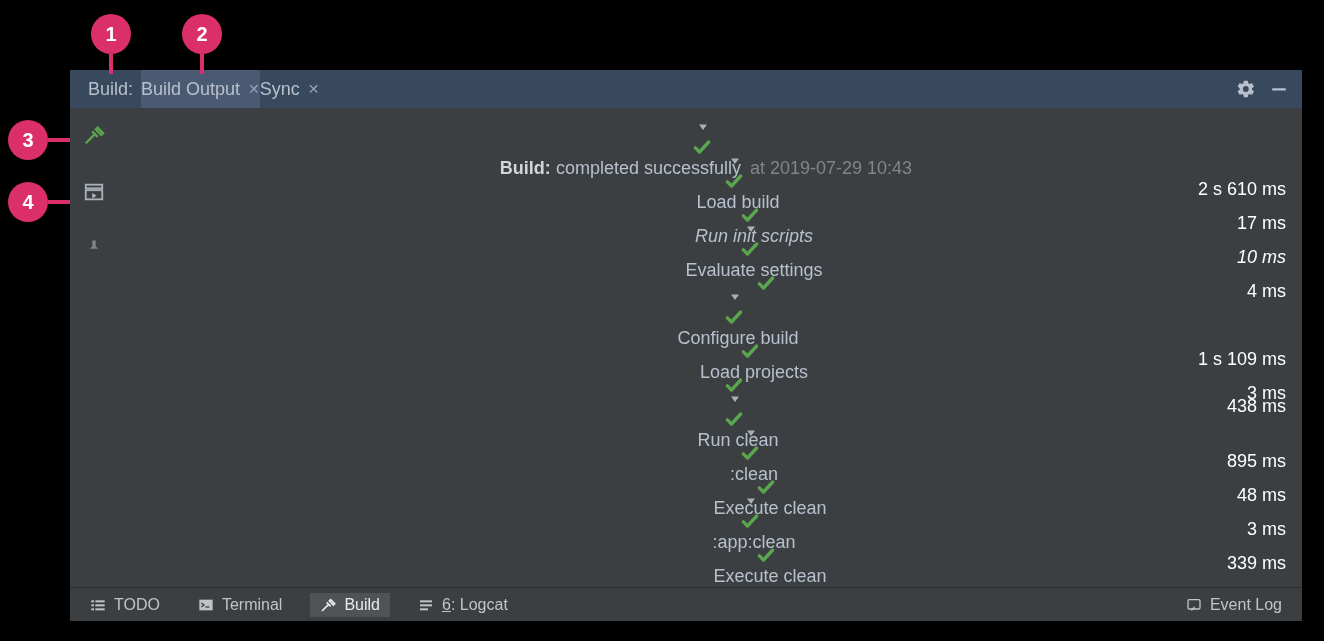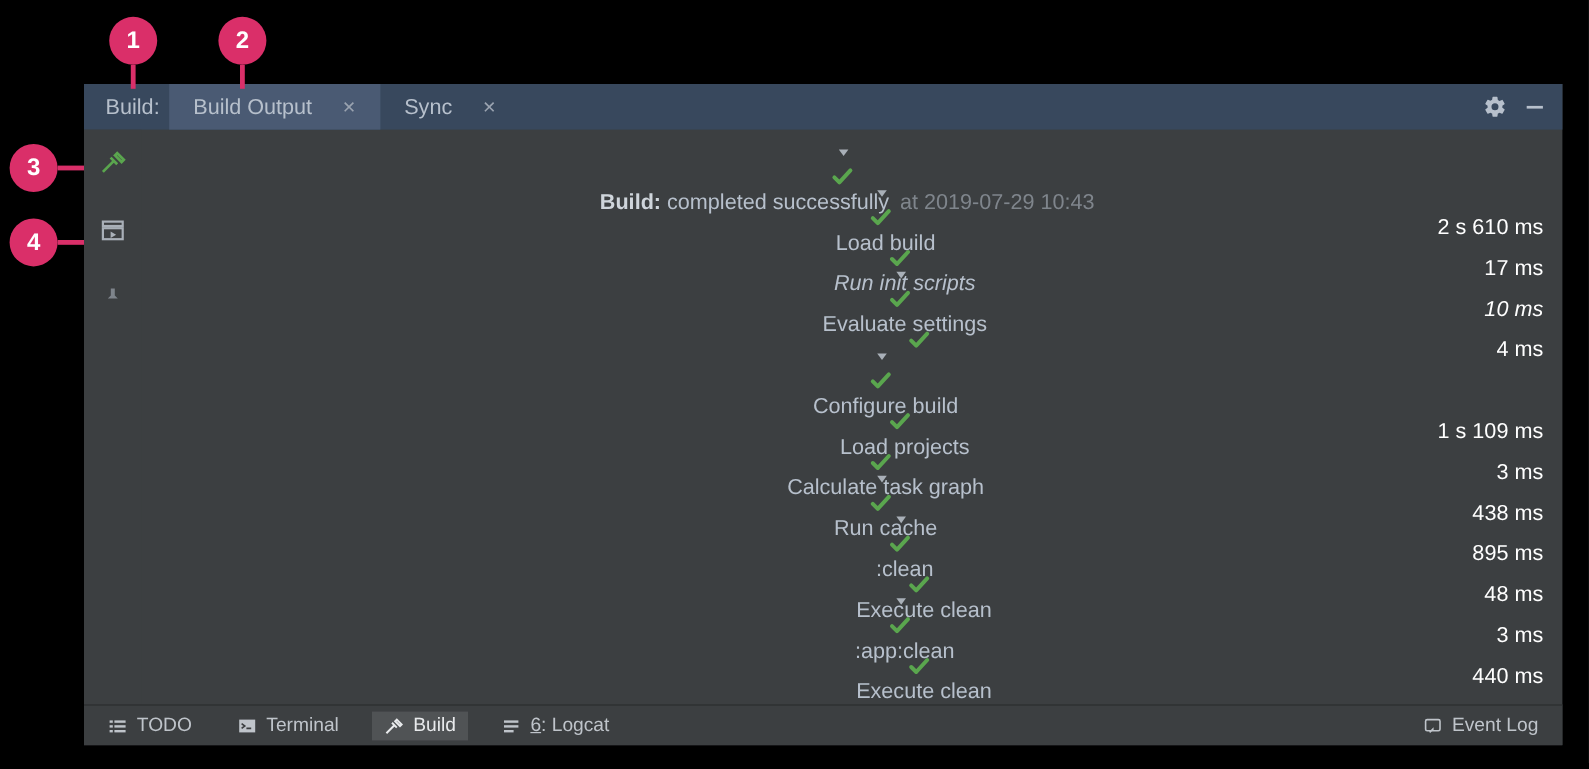--- a/index.html
+++ b/index.html
@@ -30,22 +30,22 @@
     align-items: center;
     padding: 0 10px;
   }
   .header-title {
     color: #b7c0cc;
     padding: 0 8px;
   }
   .tab {
     display: flex;
     align-items: center;
-    gap: 25px;
-    padding: 0 20px;
+    gap: 8px;
+    padding: 0 0;
     height: 100%;
     color: #b7c0cc;
     cursor: pointer;
   }
   .tab.active {
     background: #4a5a73;
   }
   .tab .close {
     color: #9aa3b0;
     font-size: 14px;
@@ -325,35 +325,34 @@
           <span class="caret empty">
             <svg width="12" height="12" viewBox="0 0 24 24" fill="#a9b0b8">
               <polygon points="4,7 20,7 12,18"></polygon>
             </svg>
           </span>
           <span class="check">
             <svg width="20" height="20" viewBox="0 0 24 24" fill="none" stroke="#5aa64e" stroke-width="4" stroke-linecap="round" stroke-linejoin="round">
               <polyline points="4,13 9,18 20,6"></polyline>
             </svg>
           </span>
-          <span class="label"><span>Calculate task graph</span></span>
           <span class="duration">438 ms</span>
         </div>
         <div class="row" style="padding-left: 68px;">
           <span class="caret">
             <svg width="12" height="12" viewBox="0 0 24 24" fill="#a9b0b8">
               <polygon points="4,7 20,7 12,18"></polygon>
             </svg>
           </span>
           <span class="check">
             <svg width="20" height="20" viewBox="0 0 24 24" fill="none" stroke="#5aa64e" stroke-width="4" stroke-linecap="round" stroke-linejoin="round">
               <polyline points="4,13 9,18 20,6"></polyline>
             </svg>
           </span>
-          <span class="label"><span>Run cache</span></span>
+          <span class="label"><span>Run clean</span></span>
           <span class="duration">895 ms</span>
         </div>
         <div class="row" style="padding-left: 100px;">
           <span class="caret">
             <svg width="12" height="12" viewBox="0 0 24 24" fill="#a9b0b8">
               <polygon points="4,7 20,7 12,18"></polygon>
             </svg>
           </span>
           <span class="check">
             <svg width="20" height="20" viewBox="0 0 24 24" fill="none" stroke="#5aa64e" stroke-width="4" stroke-linecap="round" stroke-linejoin="round">
@@ -382,21 +381,21 @@
             <svg width="12" height="12" viewBox="0 0 24 24" fill="#a9b0b8">
               <polygon points="4,7 20,7 12,18"></polygon>
             </svg>
           </span>
           <span class="check">
             <svg width="20" height="20" viewBox="0 0 24 24" fill="none" stroke="#5aa64e" stroke-width="4" stroke-linecap="round" stroke-linejoin="round">
               <polyline points="4,13 9,18 20,6"></polyline>
             </svg>
           </span>
           <span class="label"><span>:app:clean</span></span>
-          <span class="duration">440 ms</span>
+          <span class="duration">339 ms</span>
         </div>
         <div class="row" style="padding-left: 132px;">
           <span class="caret empty">
             <svg width="12" height="12" viewBox="0 0 24 24" fill="#a9b0b8">
               <polygon points="4,7 20,7 12,18"></polygon>
             </svg>
           </span>
           <span class="check">
             <svg width="20" height="20" viewBox="0 0 24 24" fill="none" stroke="#5aa64e" stroke-width="4" stroke-linecap="round" stroke-linejoin="round">
               <polyline points="4,13 9,18 20,6"></polyline>

